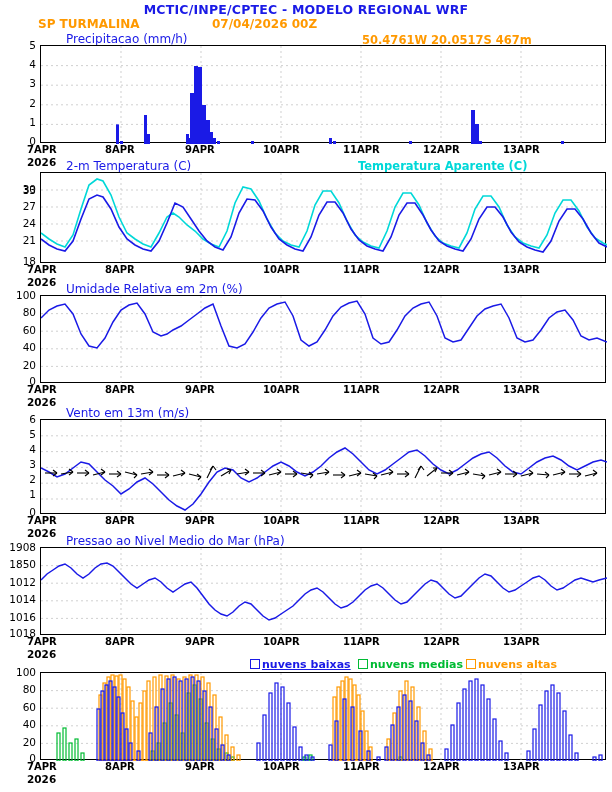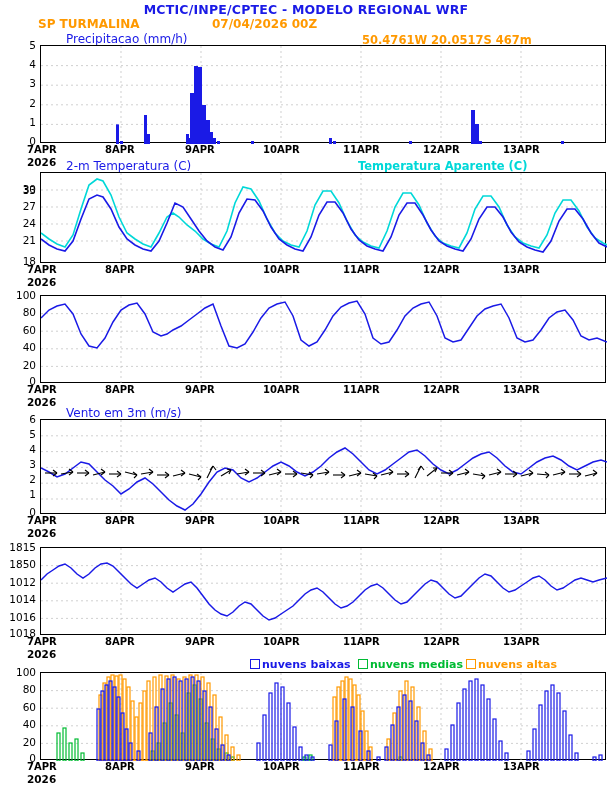--- a/index.html
+++ b/index.html
@@ -126,20 +126,21 @@
       <div class="xlab" style="left:105px;top:99px;">8APR</div>
       <div class="xlab" style="left:185px;top:99px;">9APR</div>
       <div class="xlab" style="left:263px;top:99px;">10APR</div>
       <div class="xlab" style="left:343px;top:99px;">11APR</div>
       <div class="xlab" style="left:423px;top:99px;">12APR</div>
       <div class="xlab" style="left:503px;top:99px;">13APR</div>
     </div>
   </div>
 
   <div class="panel" style="top:290px;height:112px">
+    <div class="ptitle" style="left:66px;top:-8px;">Umidade Relativa em 2m (%)</div>
     <div class="plotbox" style="left:40px;top:5px;width:566px;height:88px;"></div>
     <div>
       <div class="ylab" style="top:0px;left:0;width:36px;">100</div>
       <div class="ylab" style="top:17px;left:0;width:36px;">80</div>
       <div class="ylab" style="top:35px;left:0;width:36px;">60</div>
       <div class="ylab" style="top:52px;left:0;width:36px;">40</div>
       <div class="ylab" style="top:70px;left:0;width:36px;">20</div>
       <div class="ylab" style="top:86px;left:0;width:36px;">0</div>
     </div>
     <svg width="566" height="88" style="position:absolute;left:41px;top:6px;">
@@ -163,21 +164,21 @@
       <div class="xlab" style="left:105px;top:94px;">8APR</div>
       <div class="xlab" style="left:185px;top:94px;">9APR</div>
       <div class="xlab" style="left:263px;top:94px;">10APR</div>
       <div class="xlab" style="left:343px;top:94px;">11APR</div>
       <div class="xlab" style="left:423px;top:94px;">12APR</div>
       <div class="xlab" style="left:503px;top:94px;">13APR</div>
     </div>
   </div>
 
   <div class="panel" style="top:412px;height:118px">
-    <div class="ptitle" style="left:66px;top:-6px;">Vento em 3m (m/s)</div>
+    <div class="ptitle" style="left:66px;top:-6px;">Vento em 13m (m/s)</div>
     <div class="plotbox" style="left:40px;top:7px;width:566px;height:95px;"></div>
     <div>
       <div class="ylab" style="top:2px;left:0;width:36px;">6</div>
       <div class="ylab" style="top:17px;left:0;width:36px;">5</div>
       <div class="ylab" style="top:32px;left:0;width:36px;">4</div>
       <div class="ylab" style="top:47px;left:0;width:36px;">3</div>
       <div class="ylab" style="top:62px;left:0;width:36px;">2</div>
       <div class="ylab" style="top:77px;left:0;width:36px;">1</div>
       <div class="ylab" style="top:95px;left:0;width:36px;">0</div>
     </div>
@@ -312,23 +313,24 @@
       <div class="xlab" style="left:105px;top:103px;">8APR</div>
       <div class="xlab" style="left:185px;top:103px;">9APR</div>
       <div class="xlab" style="left:263px;top:103px;">10APR</div>
       <div class="xlab" style="left:343px;top:103px;">11APR</div>
       <div class="xlab" style="left:423px;top:103px;">12APR</div>
       <div class="xlab" style="left:503px;top:103px;">13APR</div>
     </div>
   </div>
 
   <div class="panel" style="top:542px;height:112px">
+    <div class="ptitle" style="left:66px;top:-8px;">Pressao ao Nivel Medio do Mar (hPa)</div>
     <div class="plotbox" style="left:40px;top:5px;width:566px;height:88px;"></div>
     <div>
-      <div class="ylab" style="top:0px;left:0;width:36px;">1815</div>
+      <div class="ylab" style="top:0px;left:0;width:36px;">1908</div>
       <div class="ylab" style="top:17px;left:0;width:36px;">1850</div>
       <div class="ylab" style="top:35px;left:0;width:36px;">1012</div>
       <div class="ylab" style="top:52px;left:0;width:36px;">1014</div>
       <div class="ylab" style="top:70px;left:0;width:36px;">1016</div>
       <div class="ylab" style="top:86px;left:0;width:36px;">1018</div>
     </div>
     <svg width="566" height="88" style="position:absolute;left:41px;top:6px;">
       <g stroke="#bbbbbb" stroke-width="0.7" stroke-dasharray="2,3">
         <line x1="80" y1="0" x2="80" y2="88"></line>
           <line x1="160" y1="0" x2="160" y2="88"></line>
@@ -349,21 +351,21 @@
       <div class="xlab" style="left:105px;top:94px;">8APR</div>
       <div class="xlab" style="left:185px;top:94px;">9APR</div>
       <div class="xlab" style="left:263px;top:94px;">10APR</div>
       <div class="xlab" style="left:343px;top:94px;">11APR</div>
       <div class="xlab" style="left:423px;top:94px;">12APR</div>
       <div class="xlab" style="left:503px;top:94px;">13APR</div>
     </div>
   </div>
 
   <div class="panel" style="top:663px;height:120px">
-    <div class="legend-item" style="left:250px;top:-5px;color:#1a1ae6;"><span class="swatch"></span><span>nuvens baixas</span></div>
+    <div class="legend-item" style="left:250px;top:-5px;color:#1a1ae6;text-decoration:underline;"><span class="swatch"></span><span>nuvens baixas</span></div>
     <div class="legend-item" style="left:358px;top:-5px;color:#00bb33;"><span class="swatch"></span><span>nuvens medias</span></div>
     <div class="legend-item" style="left:466px;top:-5px;color:#ff9900;"><span class="swatch"></span><span>nuvens altas</span></div>
 
     <div class="plotbox" style="left:40px;top:9px;width:566px;height:88px;"></div>
     <div>
       <div class="ylab" style="top:4px;left:0;width:36px;">100</div>
       <div class="ylab" style="top:21px;left:0;width:36px;">80</div>
       <div class="ylab" style="top:39px;left:0;width:36px;">60</div>
       <div class="ylab" style="top:56px;left:0;width:36px;">40</div>
       <div class="ylab" style="top:74px;left:0;width:36px;">20</div>

